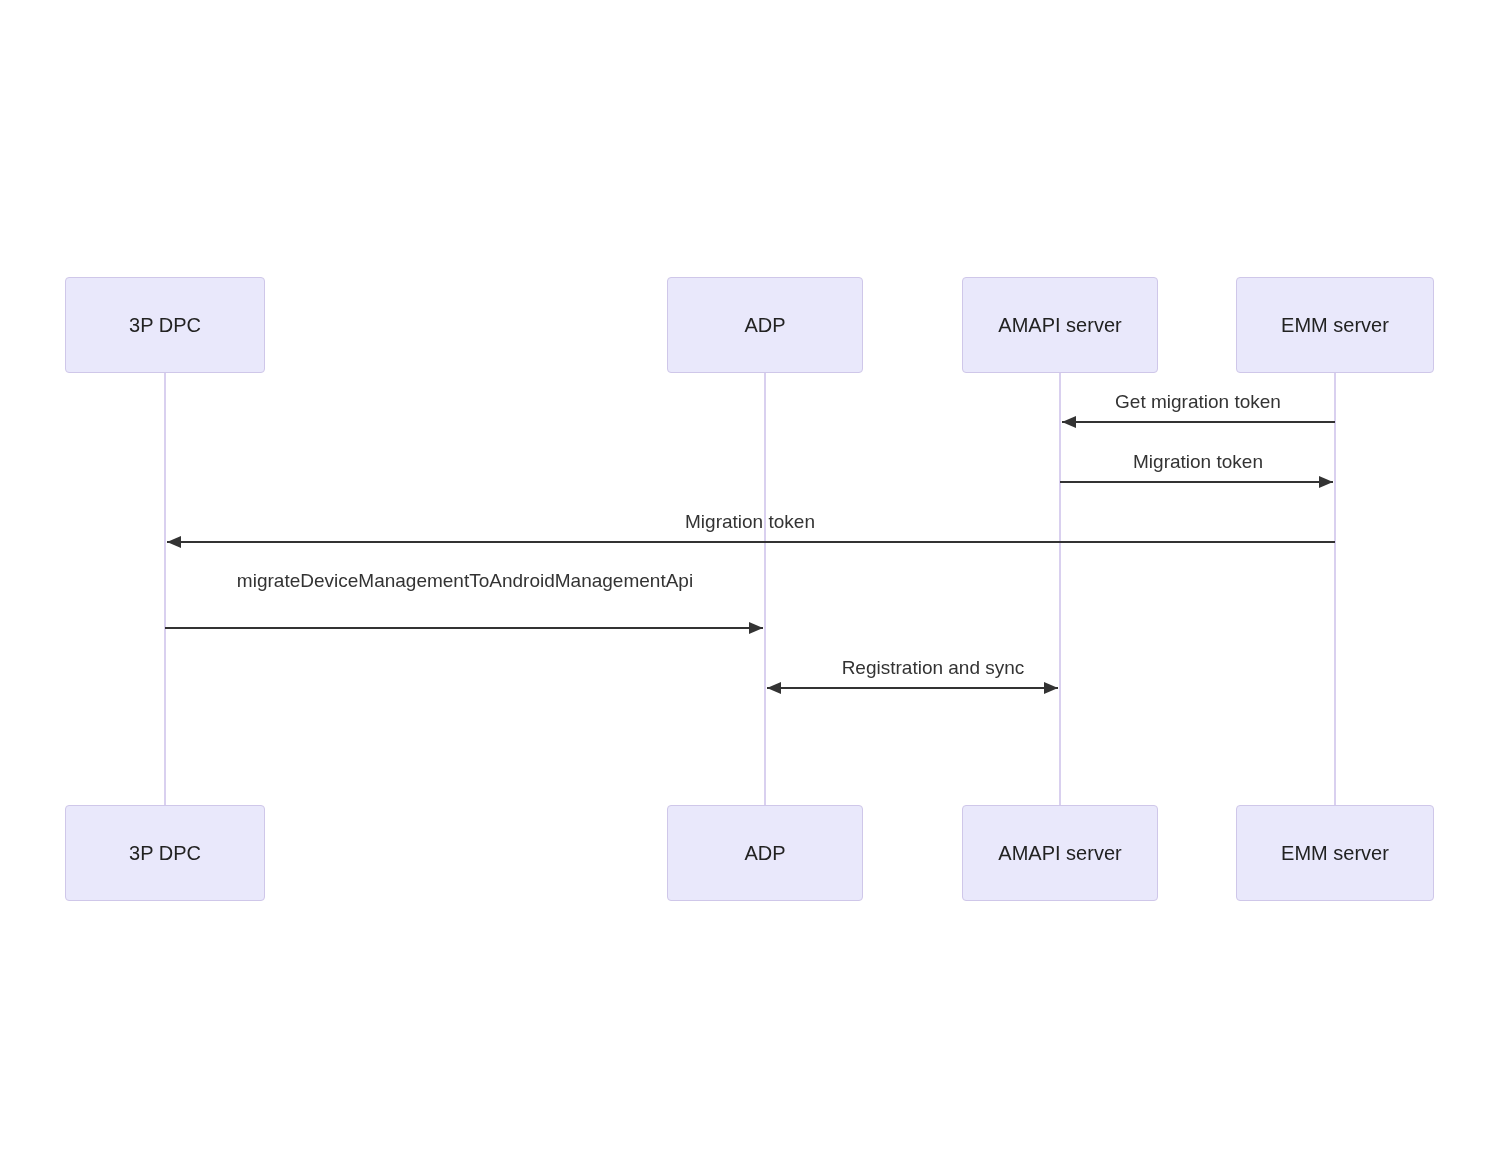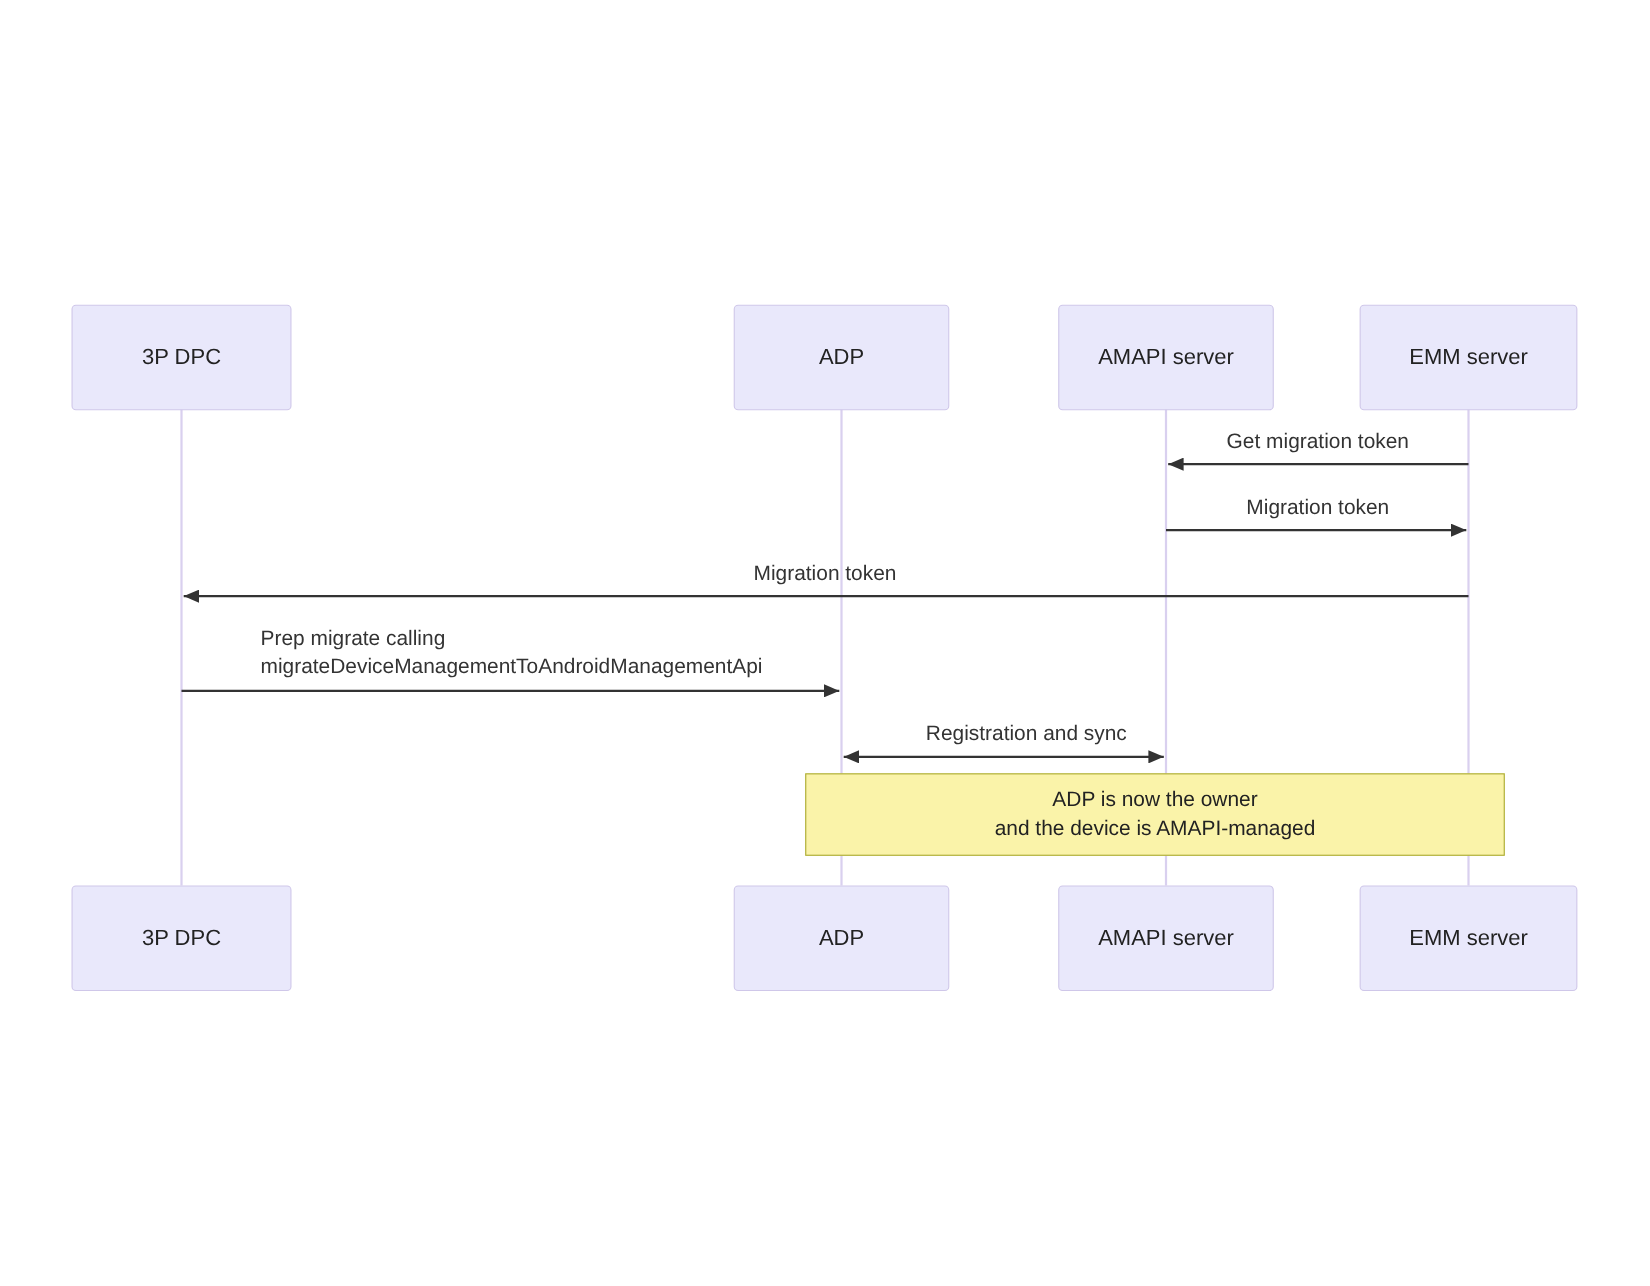--- a/index.html
+++ b/index.html
@@ -38,21 +38,21 @@
     display: flex;
     align-items: center;
     justify-content: center;
     font-size: 20px;
     color: var(--label-text);
   }
   .msg-label {
     position: absolute;
     transform: translateX(-50%);
     white-space: nowrap;
-    text-align: left;
+    text-align: right;
     font-size: 19px;
     line-height: 24px;
     color: var(--message-text);
   }
   .msg-label.two-line { line-height: 26px; }
   .note-box {
     position: absolute;
     left: 732px;
     top: 703px;
     width: 636px;
@@ -103,30 +103,25 @@
     <line class="msg-line" x1="767" y1="688" x2="1058" y2="688" marker-start="url(#ah-start)" marker-end="url(#ah-end)"></line>
   </svg>
 
   <div class="msg-label" style="left:1198px; top:390px;">Get migration token</div>
 
   <div class="msg-label" style="left:1198px; top:450px;">Migration token</div>
 
   <div class="msg-label" style="left:750px; top:510px;">Migration token</div>
 
   <div class="msg-label two-line" style="left:465px; top:568px;">
-    <div>Prep migrate calling</div>
     <div>migrateDeviceManagementToAndroidManagementApi</div>
   </div>
 
   <div class="msg-label" style="left:913px; top:656px;margin-left:20px;">Registration and sync</div>
 
-  <div class="note-box">
-    <div>ADP is now the owner</div>
-    <div>and the device is AMAPI-managed</div>
-  </div>
 
   <div class="actor-box" style="left:65px; top:277px; width:200px;">
     <span>3P DPC</span>
   </div>
   <div class="actor-box" style="left:667px; top:277px; width:196px;">
     <span>ADP</span>
   </div>
   <div class="actor-box" style="left:962px; top:277px; width:196px;">
     <span>AMAPI server</span>
   </div>

